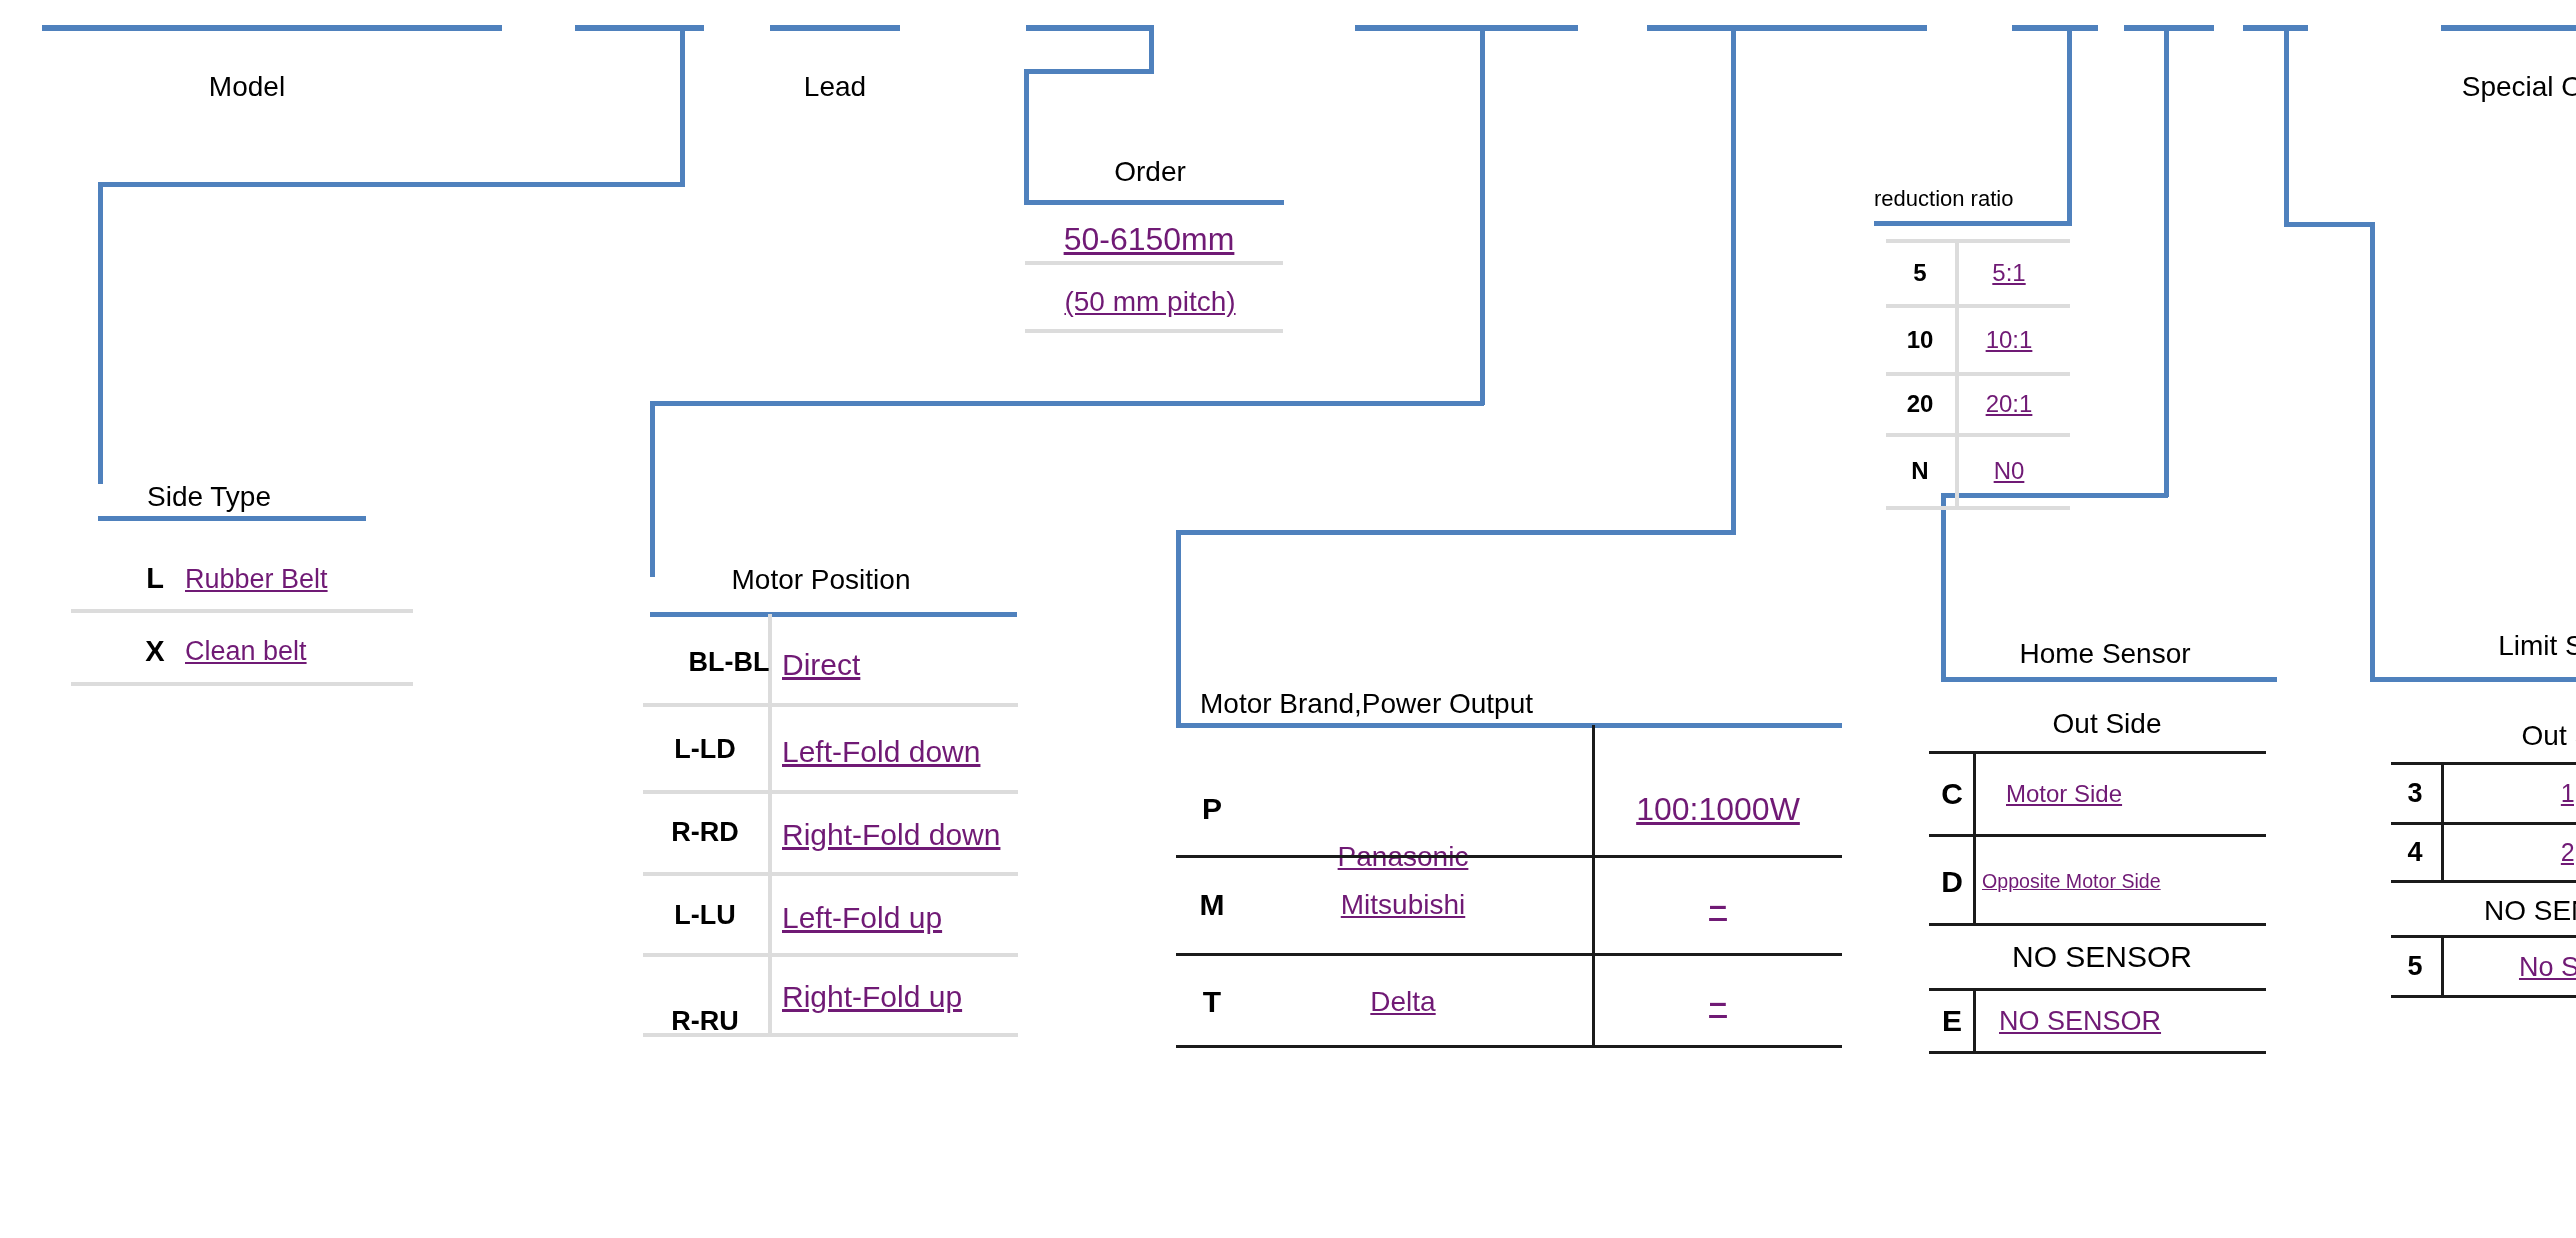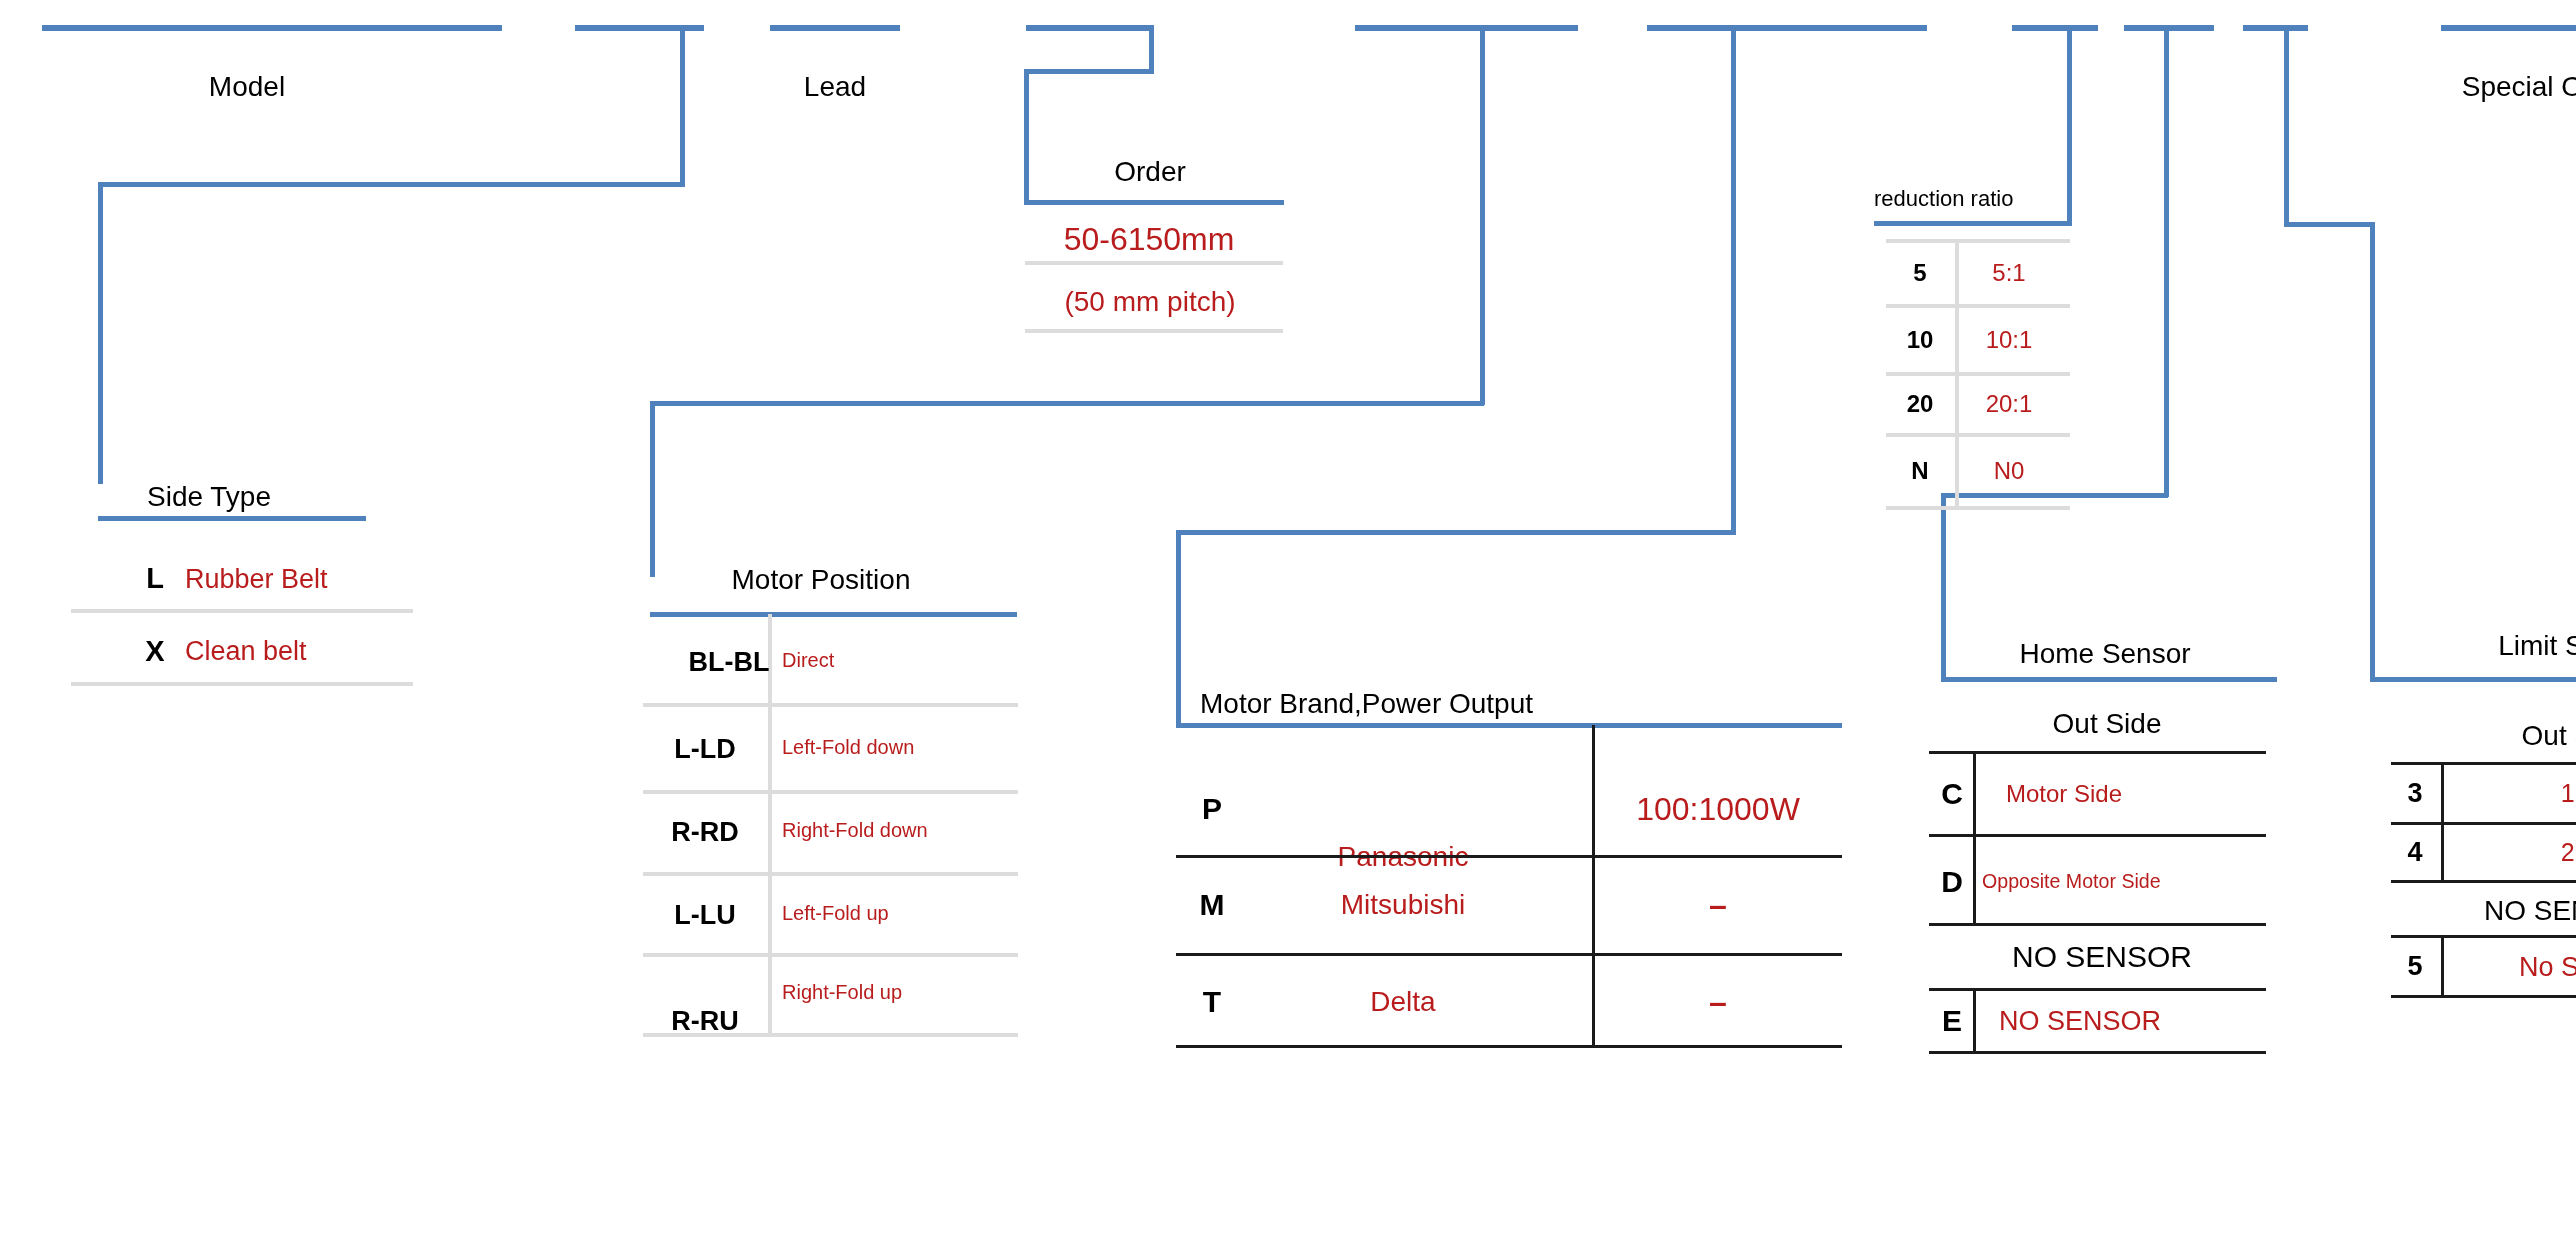--- a/index.html
+++ b/index.html
@@ -6,24 +6,24 @@
   #canvas{
     position:relative;width:2775px;height:1239px;background:#ffffff;overflow:hidden;
     font-family:"Liberation Sans","DejaVu Sans",sans-serif;
   }
   .ln{position:absolute;}
   .b{background:#4F81BD;}
   .g{background:#DCDCDC;}
   .k{background:#1B1B1B;}
   .t{position:absolute;white-space:nowrap;line-height:1;}
   .blue{color:#000000;}
-  .dark{color:#b91c1c;}
+  .dark{color:#701a75;text-decoration:underline;}
   .bold{font-weight:bold;}
   .c{transform:translateX(-50%);}
-  .s54{font-size:28px;} .s52{font-size:27px;} .s50{font-size:20px;}
+  .s54{font-size:28px;} .s52{font-size:27px;} .s50{font-size:30px;}
   .s46{font-size:24px;} .s43{font-size:22px;} .s38{font-size:19.6px;}
   .s58{font-size:30px;} .s62{font-size:32px;} .s56{font-size:29px;} .s48{font-size:25px;}
 </style>
 </head>
 <body>
 
 <div id="canvas">
 
   <div class="ln b" style="left:42px;top:25px;width:460px;height:6.2px;"></div>
   <div class="ln b" style="left:575px;top:25px;width:129px;height:6.2px;"></div>

